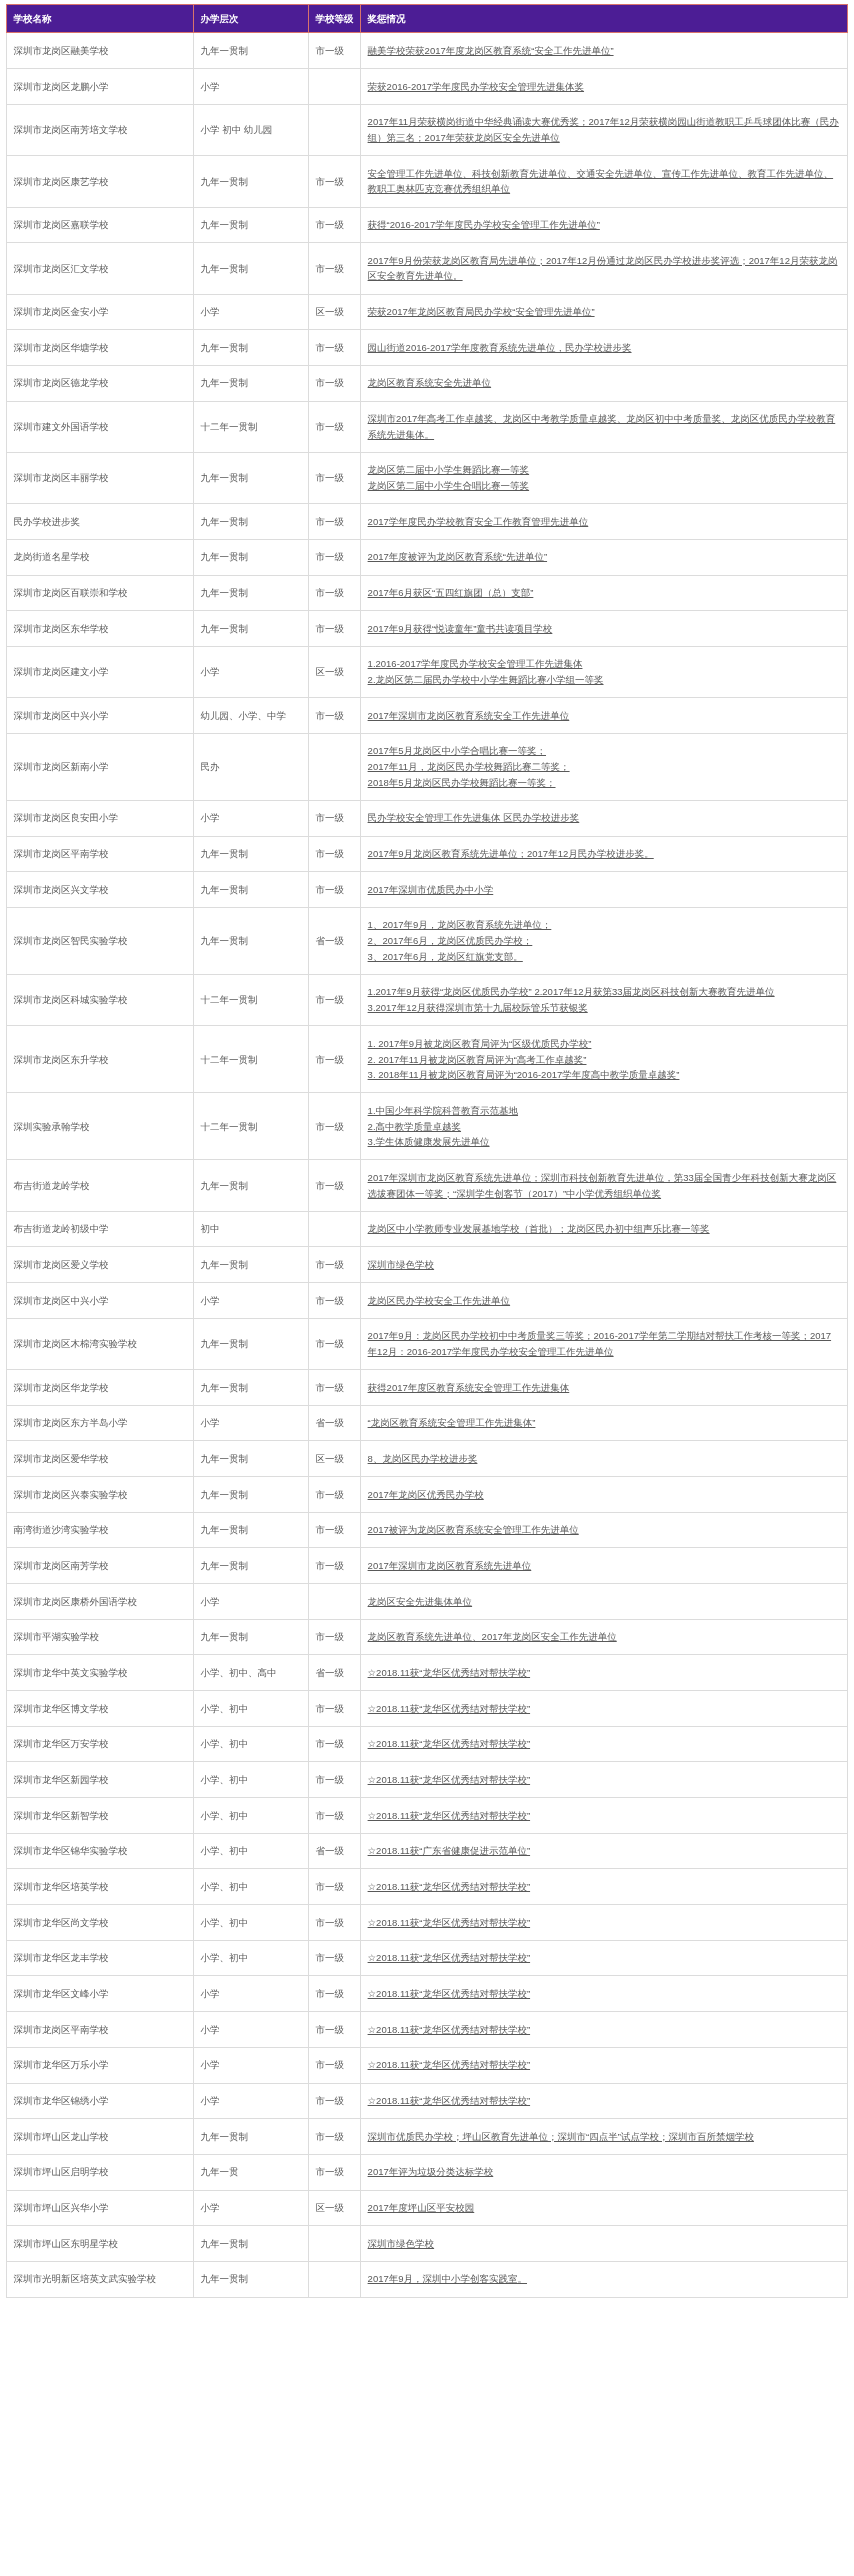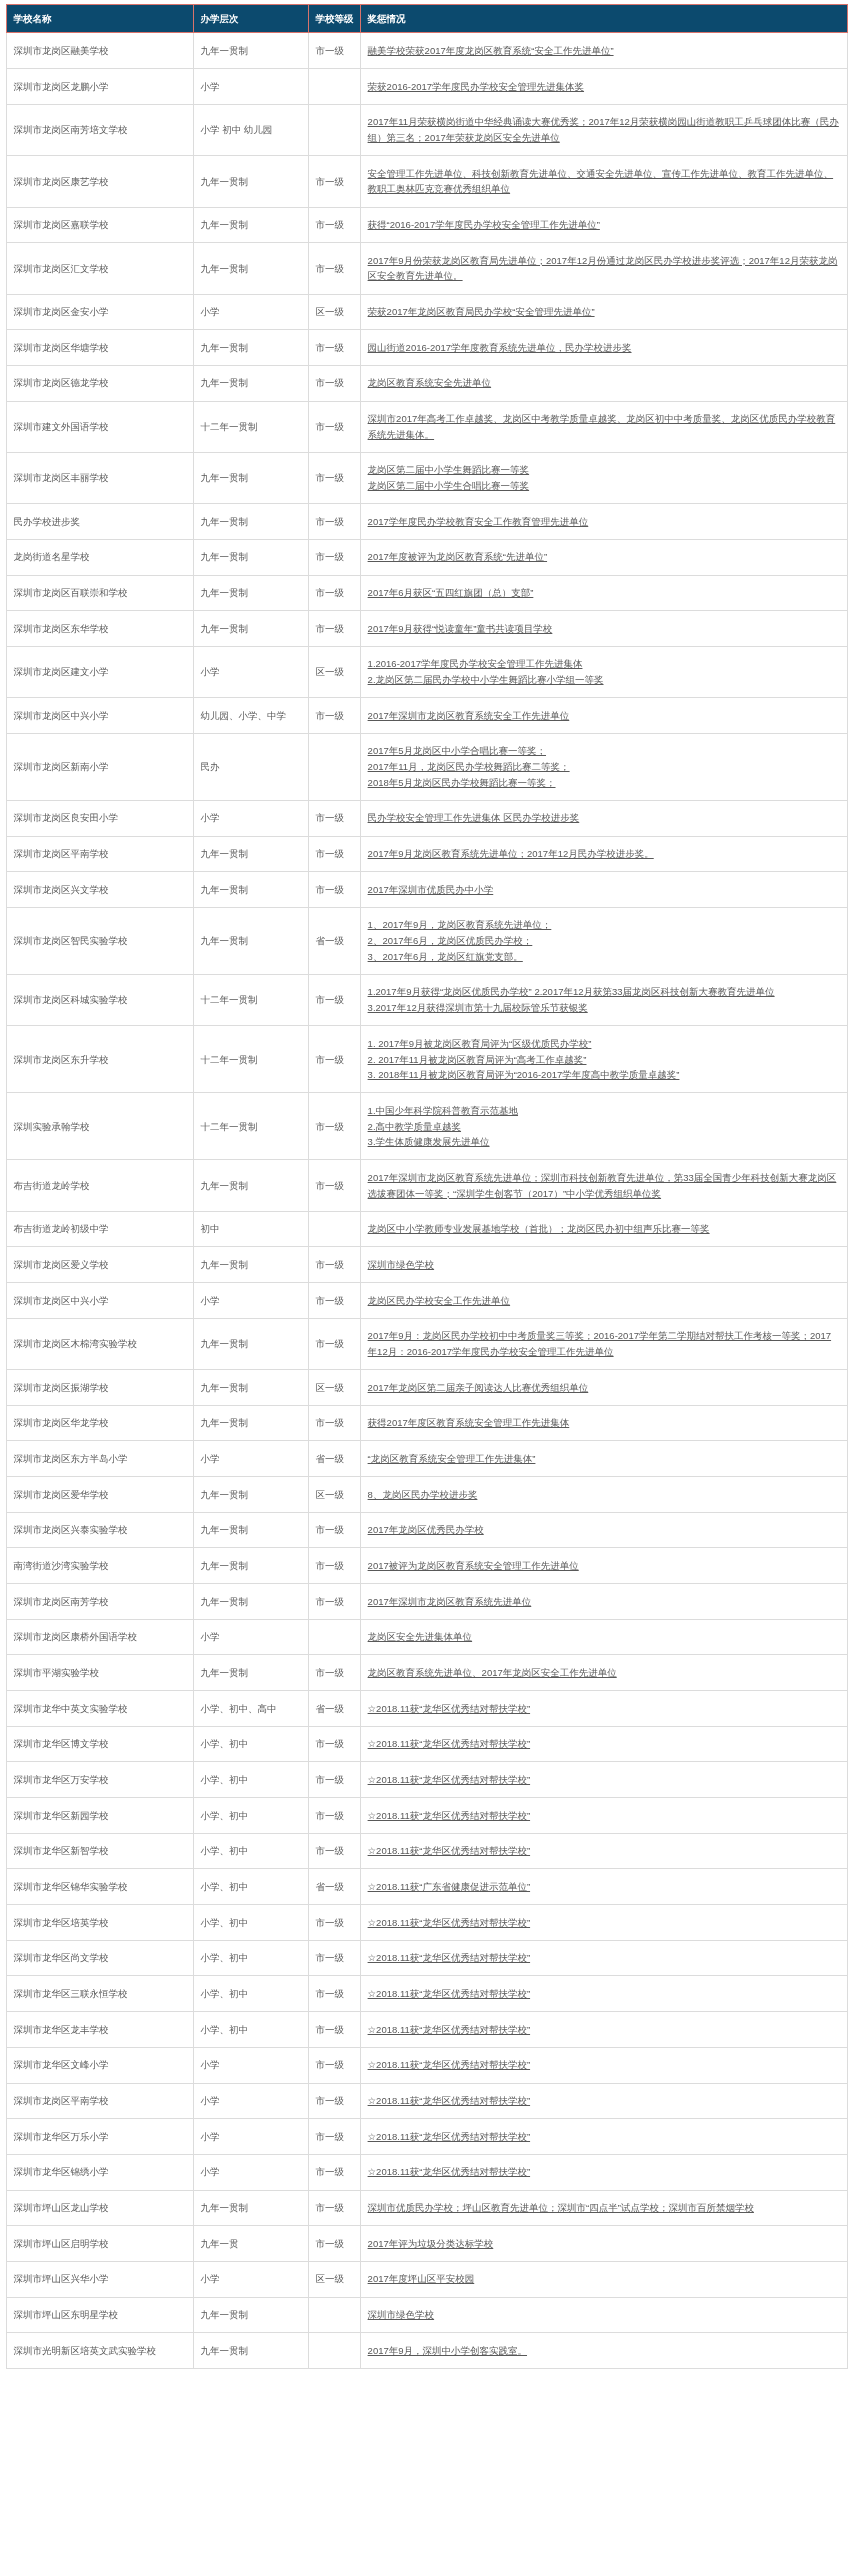--- a/index.html
+++ b/index.html
@@ -13,21 +13,21 @@
     box-sizing: border-box;
     padding: 4px 6.3px 9.5px 6.3px;
     background: #ffffff;
   }
   table.school-table {
     width: 100%;
     border-collapse: collapse;
     table-layout: fixed;
   }
   table.school-table th {
-    background: #0c4a6e;
+    background: #4c1d95;
     color: #ffffff;
     font-size: 9.5px;
     font-weight: bold;
     text-align: left;
     padding: 7.1px 6.3px;
     border: 0.8px solid #d9736b;
     line-height: 1.4;
   }
   table.school-table td {
     font-size: 9.5px;
@@ -254,26 +254,20 @@
           <td class="col-grade">市一级</td>
           <td class="col-awards">龙岗区民办学校安全工作先进单位</td>
         </tr>
         <tr>
           <td class="col-name">深圳市龙岗区木棉湾实验学校</td>
           <td class="col-level">九年一贯制</td>
           <td class="col-grade">市一级</td>
           <td class="col-awards">2017年9月：龙岗区民办学校初中中考质量奖三等奖；2016-2017学年第二学期结对帮扶工作考核一等奖；2017年12月：2016-2017学年度民办学校安全管理工作先进单位</td>
         </tr>
         <tr>
-          <td class="col-name">深圳市龙岗区振湖学校</td>
-          <td class="col-level">九年一贯制</td>
-          <td class="col-grade">区一级</td>
-          <td class="col-awards">2017年龙岗区第二届亲子阅读达人比赛优秀组织单位</td>
-        </tr>
-        <tr>
           <td class="col-name">深圳市龙岗区华龙学校</td>
           <td class="col-level">九年一贯制</td>
           <td class="col-grade">市一级</td>
           <td class="col-awards">获得2017年度区教育系统安全管理工作先进集体</td>
         </tr>
         <tr>
           <td class="col-name">深圳市龙岗区东方半岛小学</td>
           <td class="col-level">小学</td>
           <td class="col-grade">省一级</td>
           <td class="col-awards">“龙岗区教育系统安全管理工作先进集体”</td>
@@ -351,26 +345,20 @@
           <td class="col-awards">☆2018.11获“广东省健康促进示范单位”</td>
         </tr>
         <tr>
           <td class="col-name">深圳市龙华区培英学校</td>
           <td class="col-level">小学、初中</td>
           <td class="col-grade">市一级</td>
           <td class="col-awards">☆2018.11获“龙华区优秀结对帮扶学校”</td>
         </tr>
         <tr>
           <td class="col-name">深圳市龙华区尚文学校</td>
-          <td class="col-level">小学、初中</td>
-          <td class="col-grade">市一级</td>
-          <td class="col-awards">☆2018.11获“龙华区优秀结对帮扶学校”</td>
-        </tr>
-        <tr>
-          <td class="col-name">深圳市龙华区三联永恒学校</td>
           <td class="col-level">小学、初中</td>
           <td class="col-grade">市一级</td>
           <td class="col-awards">☆2018.11获“龙华区优秀结对帮扶学校”</td>
         </tr>
         <tr>
           <td class="col-name">深圳市龙华区龙丰学校</td>
           <td class="col-level">小学、初中</td>
           <td class="col-grade">市一级</td>
           <td class="col-awards">☆2018.11获“龙华区优秀结对帮扶学校”</td>
         </tr>

